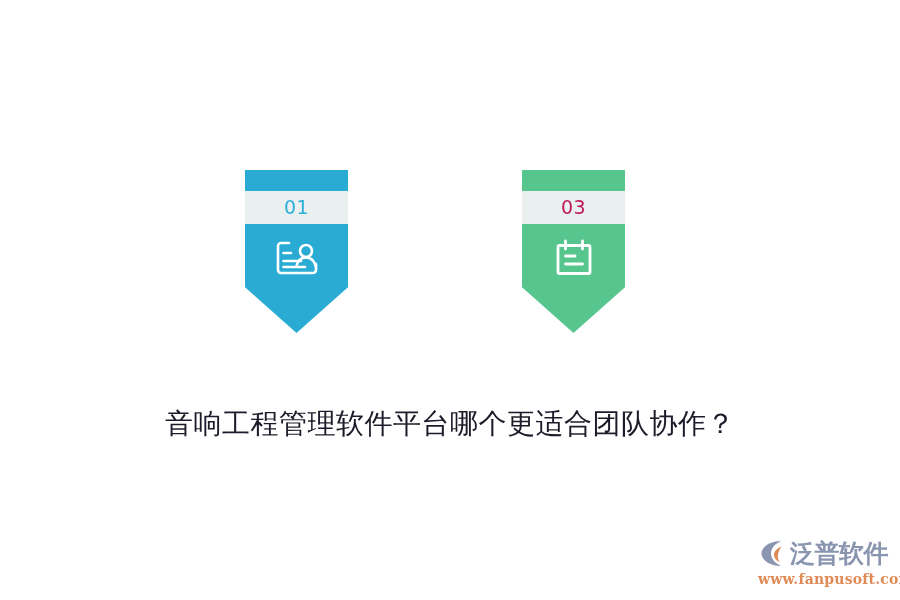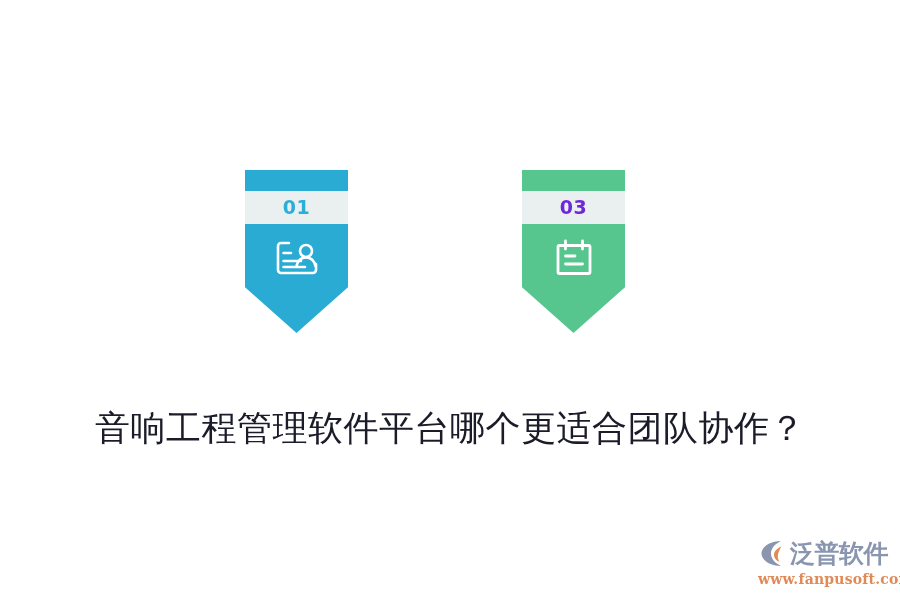--- a/index.html
+++ b/index.html
@@ -60,21 +60,21 @@
     height: 33px;
     background: #eaeff0;
     display: flex;
     align-items: center;
     justify-content: center;
   }
 
   .banner-number {
     font-family: "DejaVu Sans", sans-serif;
     font-size: 19px;
-    font-weight: 700;
+    font-weight: 400;
     letter-spacing: 0.5px;
     line-height: 1;
   }
 
   .banner-icon {
     position: absolute;
     left: 0;
     top: 60px;
     width: 103px;
     height: 56px;
@@ -88,21 +88,21 @@
   }
 
   
   #page-title {
     position: absolute;
     left: 0;
     top: 405px;
     width: 900px;
     text-align: center;
     font-family: "DejaVu Serif", "Liberation Serif", serif;
-    font-size: 35px;
+    font-size: 28px;
     font-weight: 400;
     color: #1b1b29;
     letter-spacing: 0.5px;
     white-space: nowrap;
   }
 
   
   #logo {
     position: absolute;
     left: 758px;
@@ -166,21 +166,21 @@
           <circle cx="31" cy="11" r="6"></circle>
           <path d="M21.5 26 c1.5 -6 5 -8.5 9.5 -8.5 c4.5 0 8 2.5 9.5 8.5"></path>
         </svg>
       </div>
     </div>
 
 
     <div class="banner">
       <div class="banner-shape" style="background:#56c68e;"></div>
       <div class="banner-band">
-        <span class="banner-number" style="color:#6d28d9;">03</span>
+        <span class="banner-number" style="color:#be185d;">03</span>
       </div>
       <div class="banner-icon">
         <svg width="40" height="38" viewBox="0 0 40 38" fill="none" stroke="#ffffff" stroke-width="2.8" stroke-linecap="round" stroke-linejoin="round">
           <path d="M11.5 2 V10"></path>
           <path d="M28.5 2 V10"></path>
           <rect x="4" y="6.5" width="32" height="28" rx="1.5"></rect>
           <path d="M11.5 17 H21"></path>
           <path d="M11.5 25 H28.5"></path>
         </svg>
       </div>

